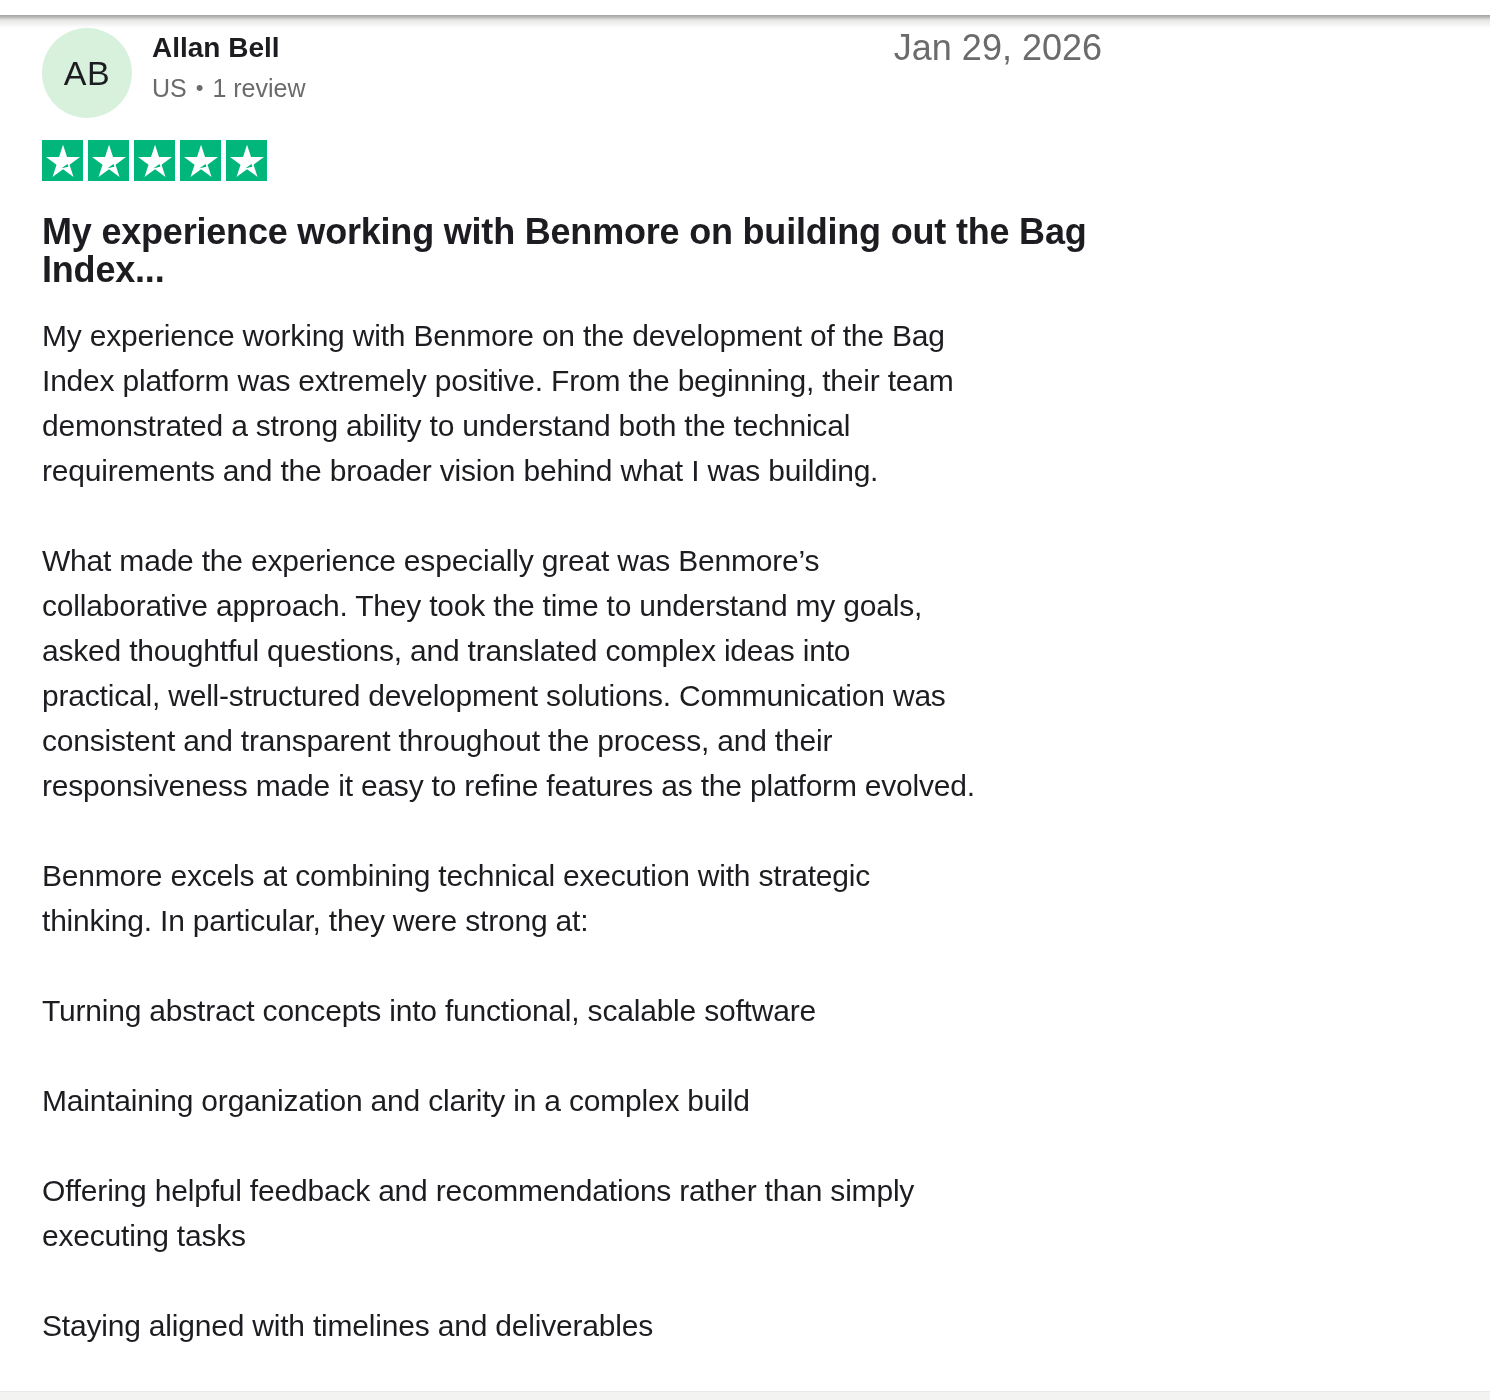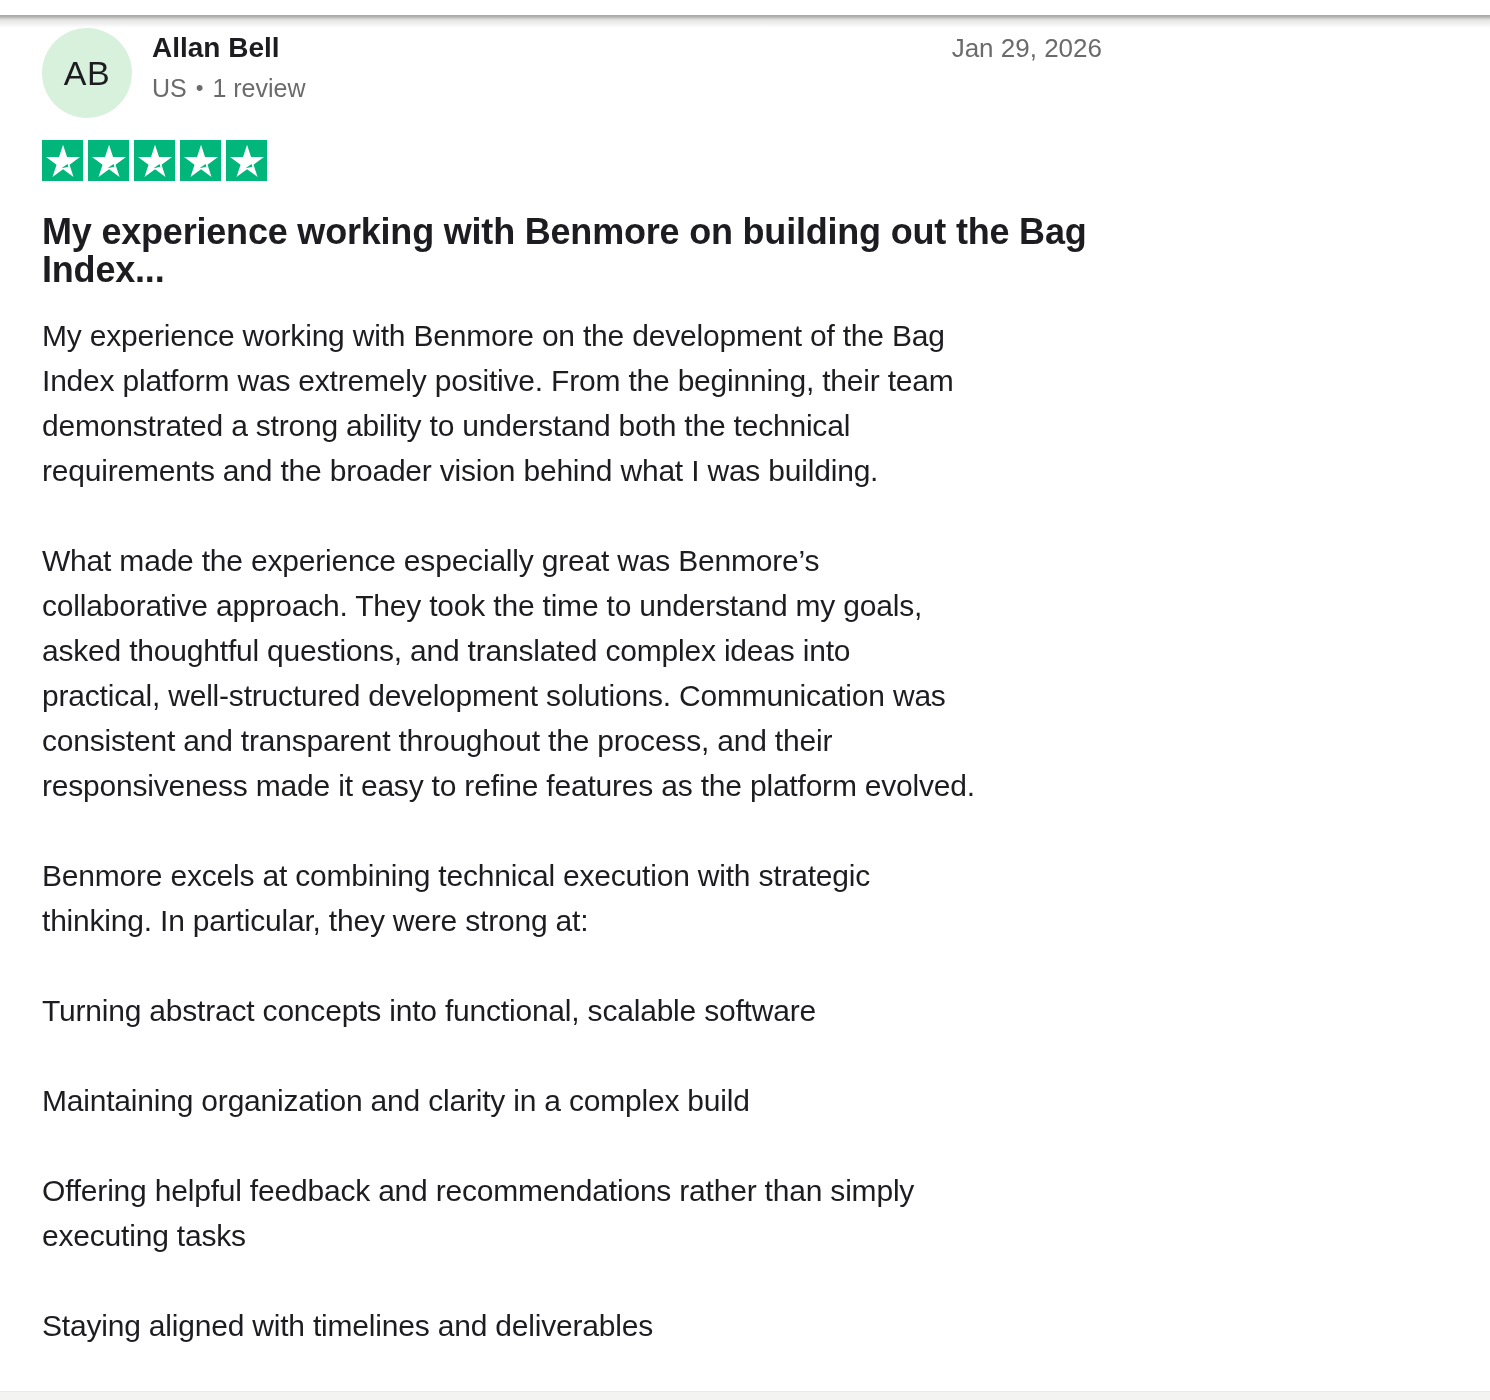--- a/index.html
+++ b/index.html
@@ -76,21 +76,21 @@
     display: flex;
     align-items: center;
     gap: 9px;
     font-size: 25px;
     line-height: 28px;
     color: var(--text-gray, #6b6b6b);
   }
   .sub-dot { font-size: 22px; line-height: 28px; }
 
   .review-date {
-    font-size: 26px;
+    font-size: 36px;
     line-height: 30px;
     color: var(--text-gray, #6b6b6b);
     padding-top: 5px;
     white-space: nowrap;
   }
 
   .stars {
     display: flex;
     gap: 5px;
     margin-top: 22px;

